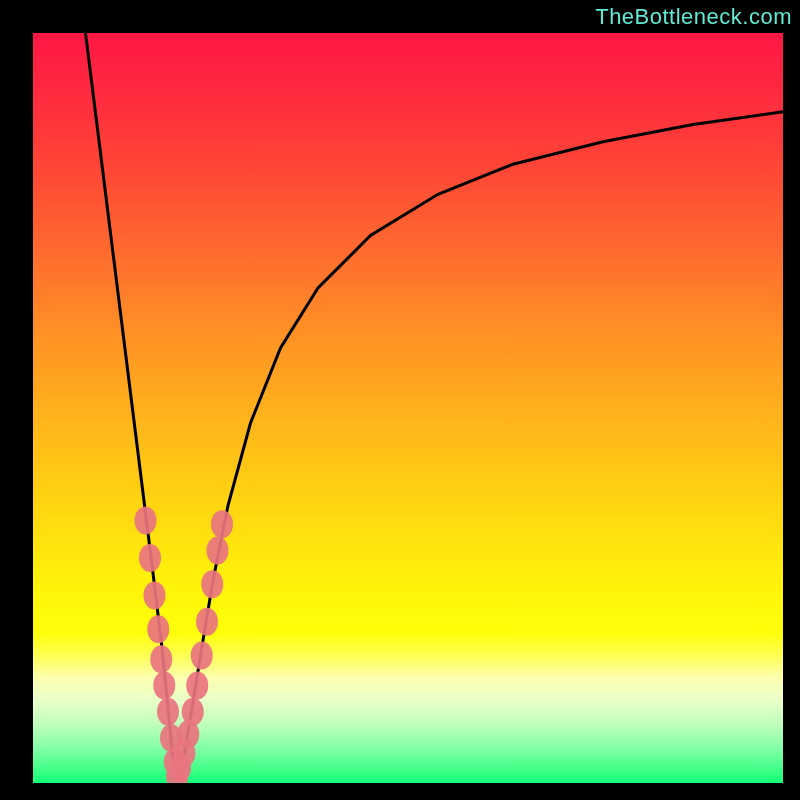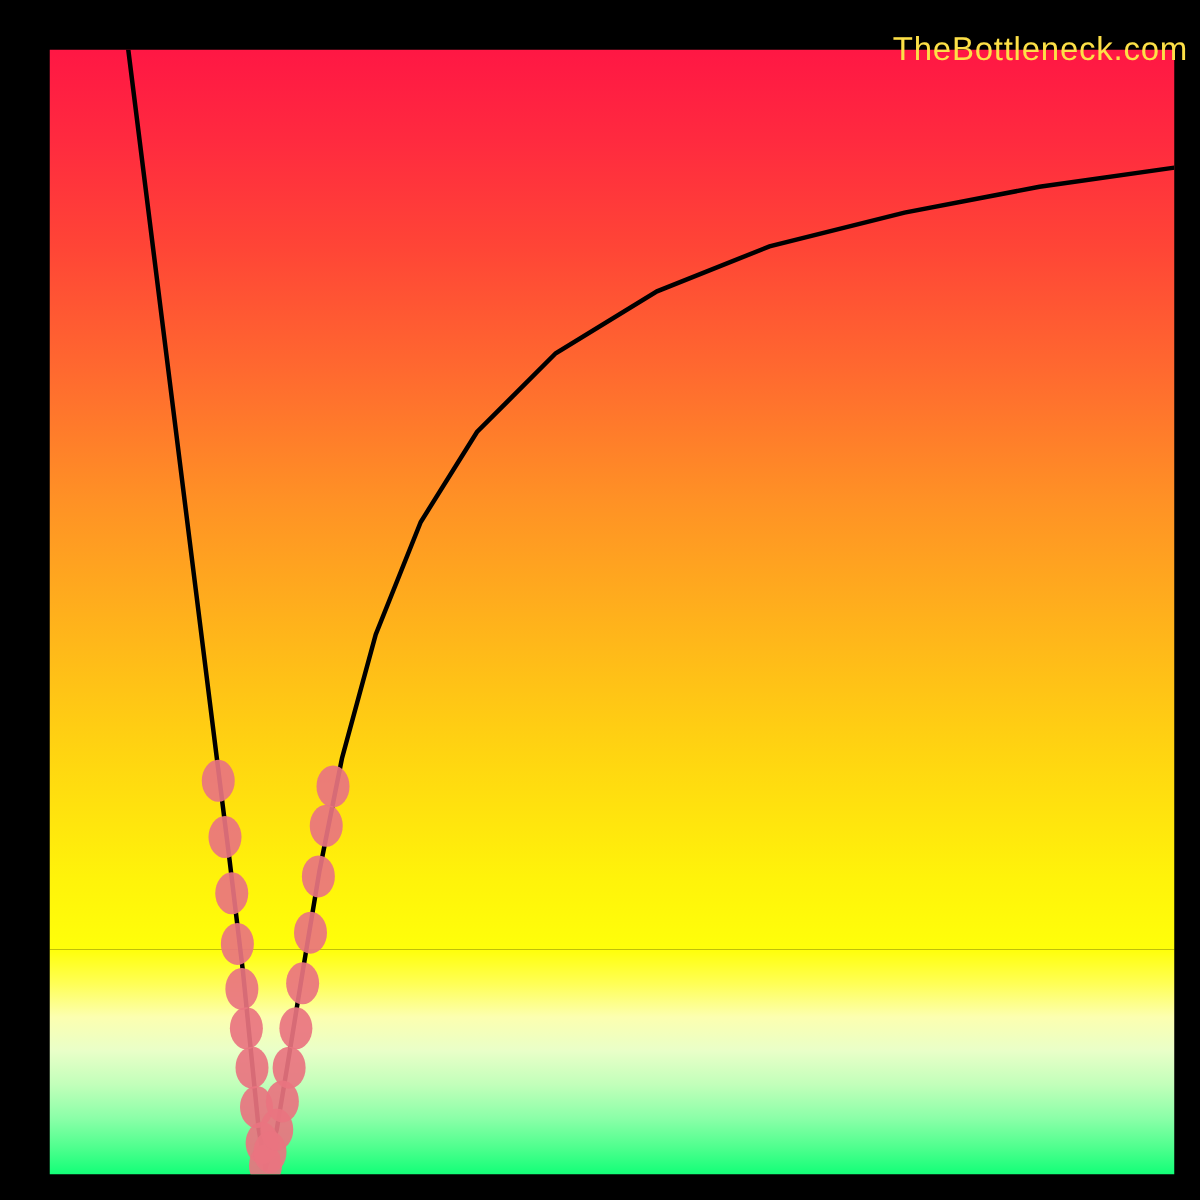--- a/index.html
+++ b/index.html
@@ -63,25 +63,25 @@
       #12ff77 100%
     );
   }
   svg.curves {
     position: absolute;
     left: 0; top: 0;
     width: 100%; height: 100%;
   }
   .watermark {
     position: absolute;
-    top: 20px;
+    top: 4px;
     right: 8px;
     font-size: 22px;
     font-weight: 500;
-    color: #fde047;
+    color: #5eead4;
     letter-spacing: 0.5px;
     user-select: none;
   }
 </style>
 </head>
 <body>
 
 <div class="frame">
 
   <div class="plot">

